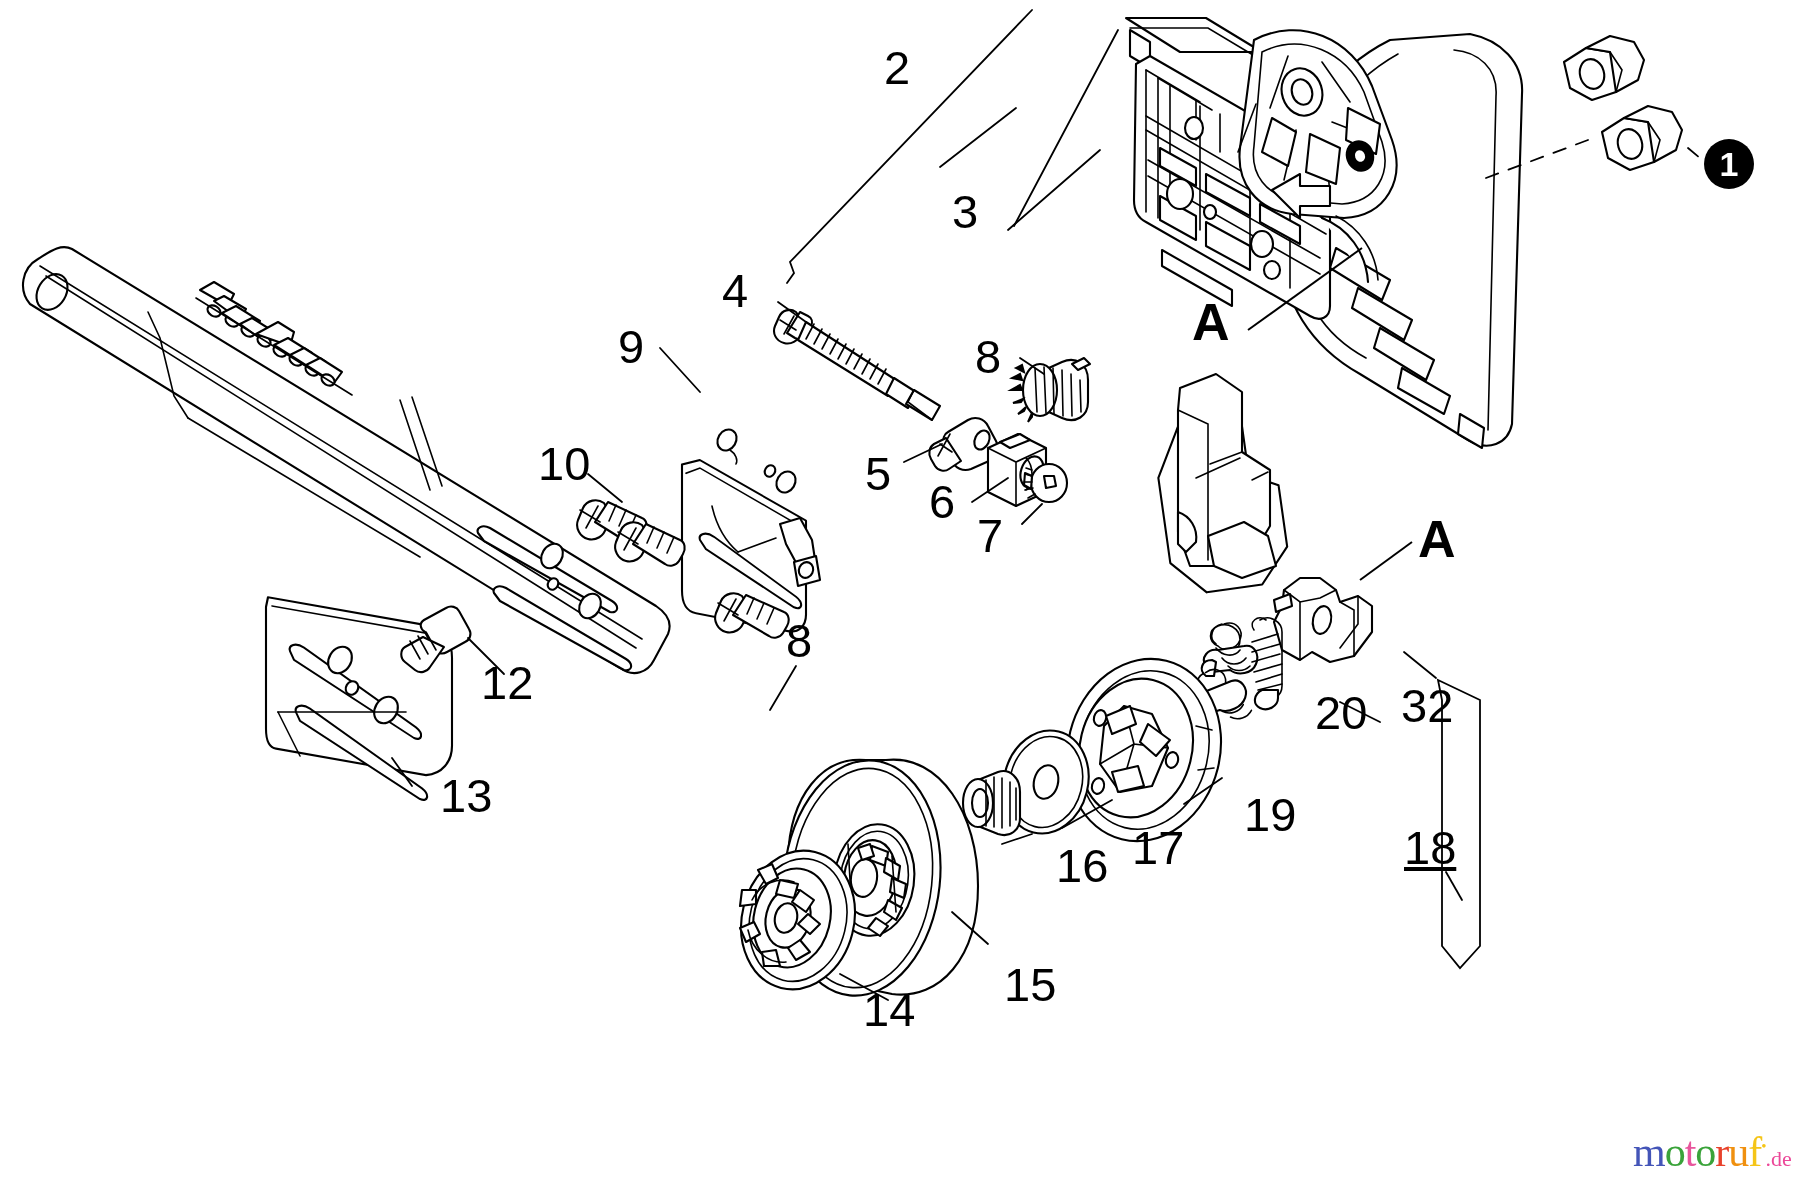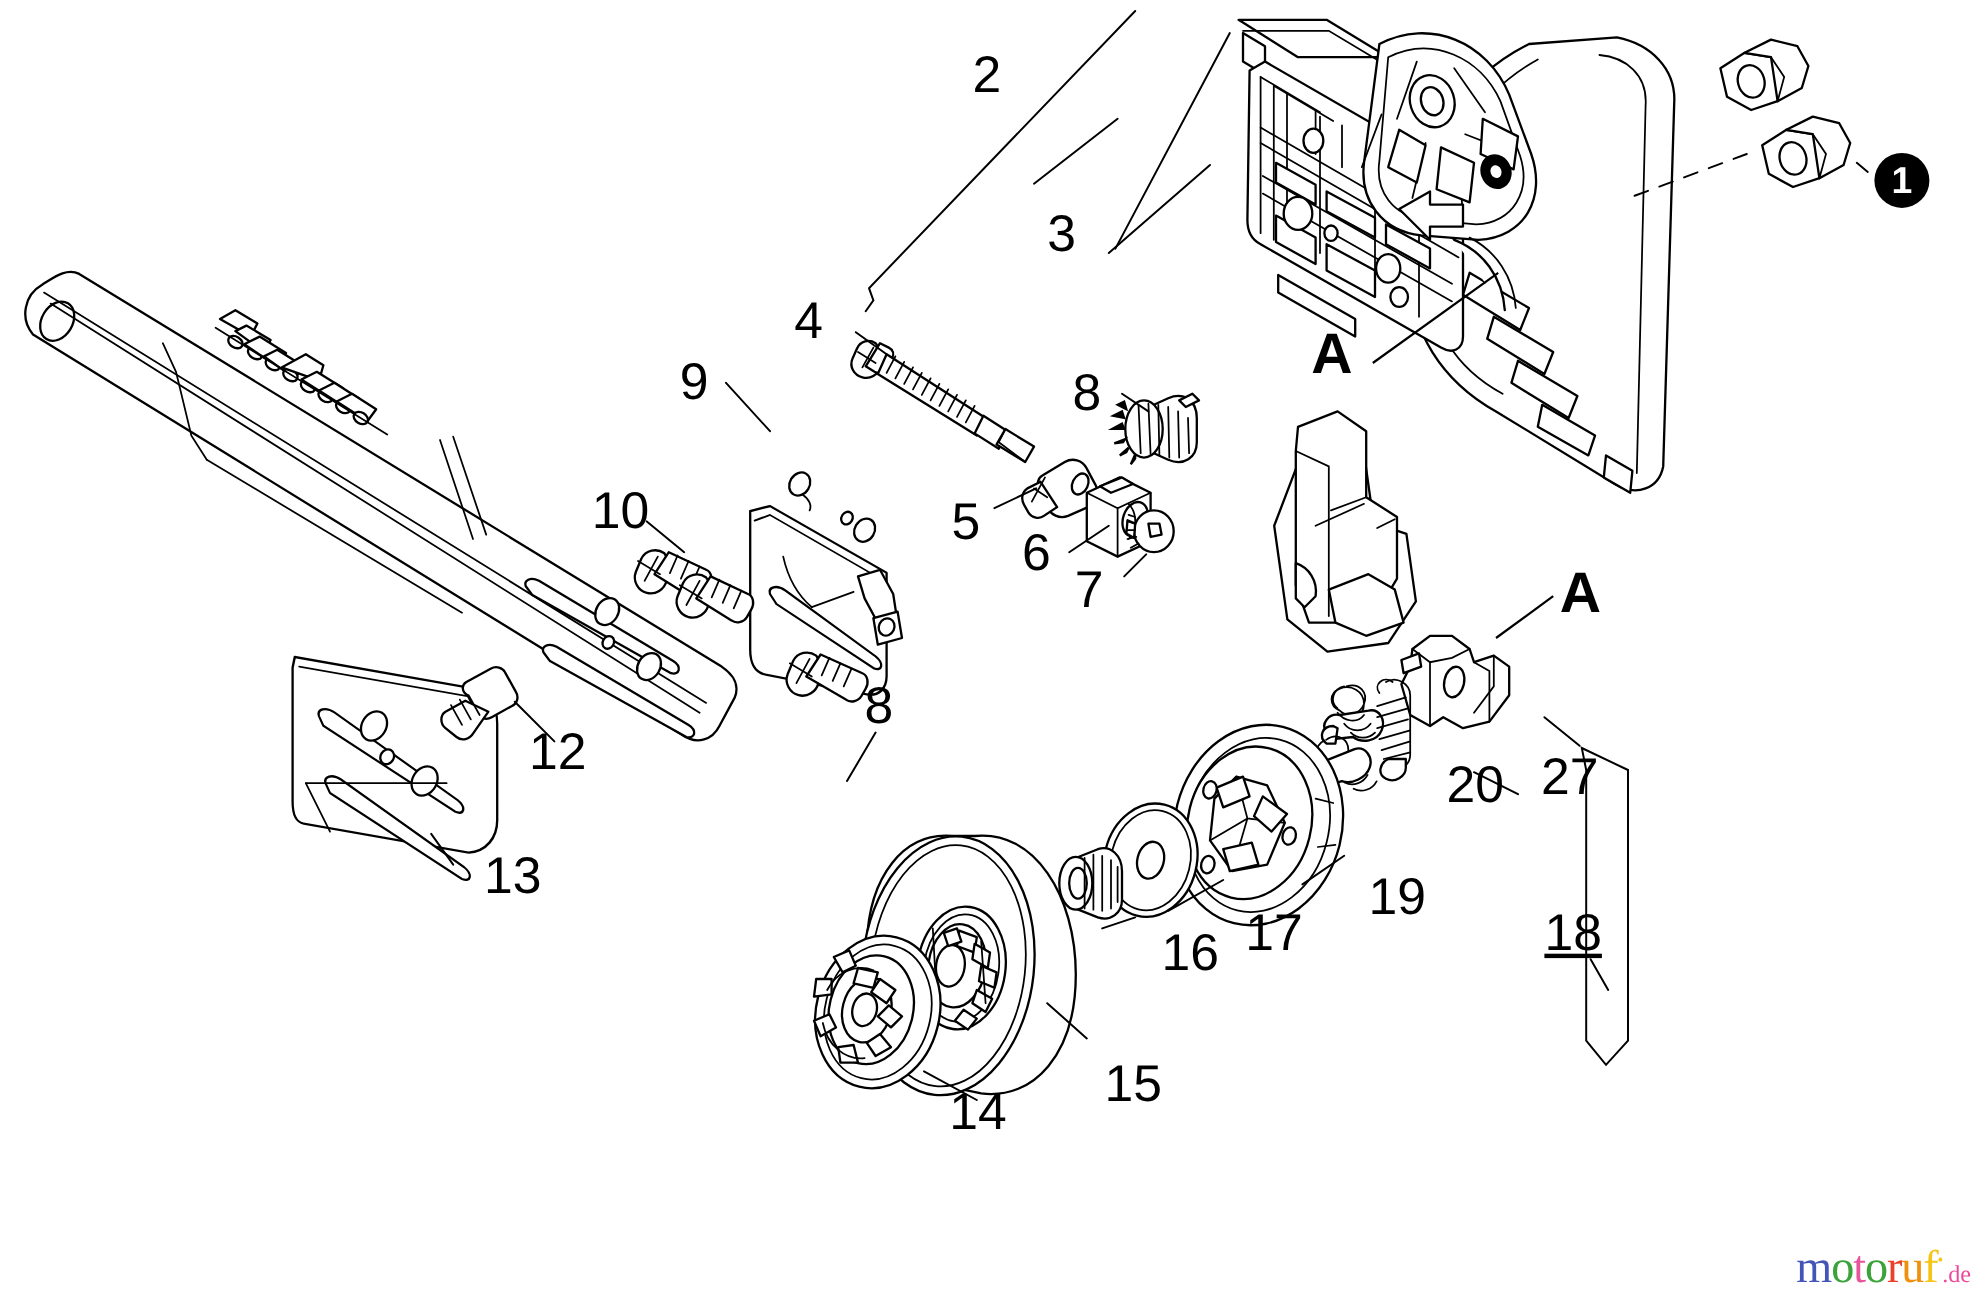--- a/index.html
+++ b/index.html
@@ -543,21 +543,21 @@
   <div class="callout" style="left:722px;  top:267px;">4</div>
   <div class="callout" style="left:618px;  top:323px;">9</div>
   <div class="callout" style="left:975px;  top:333px;">8</div>
   <div class="callout" style="left:538px;  top:440px;">10</div>
   <div class="callout" style="left:865px;  top:450px;">5</div>
   <div class="callout" style="left:929px;  top:478px;">6</div>
   <div class="callout" style="left:977px;  top:512px;">7</div>
   <div class="callout" style="left:786px;  top:617px;">8</div>
   <div class="callout" style="left:481px;  top:659px;">12</div>
   <div class="callout" style="left:440px;  top:772px;">13</div>
-  <div class="callout" style="left:1401px; top:682px;">27</div>
+  <div class="callout" style="left:1401px; top:682px;">32</div>
   <div class="callout" style="left:1315px; top:689px;">20</div>
   <div class="callout" style="left:1244px; top:791px;">19</div>
   <div class="callout" style="left:1404px; top:824px;text-decoration:underline;">18</div>
   <div class="callout" style="left:1132px; top:824px;">17</div>
   <div class="callout" style="left:1056px; top:842px;">16</div>
   <div class="callout" style="left:1004px; top:961px;">15</div>
   <div class="callout" style="left:863px;  top:986px;">14</div>
 
   <div class="section-letter" style="left:1192px; top:296px;">A</div>
   <div class="section-letter" style="left:1418px; top:513px;">A</div>

